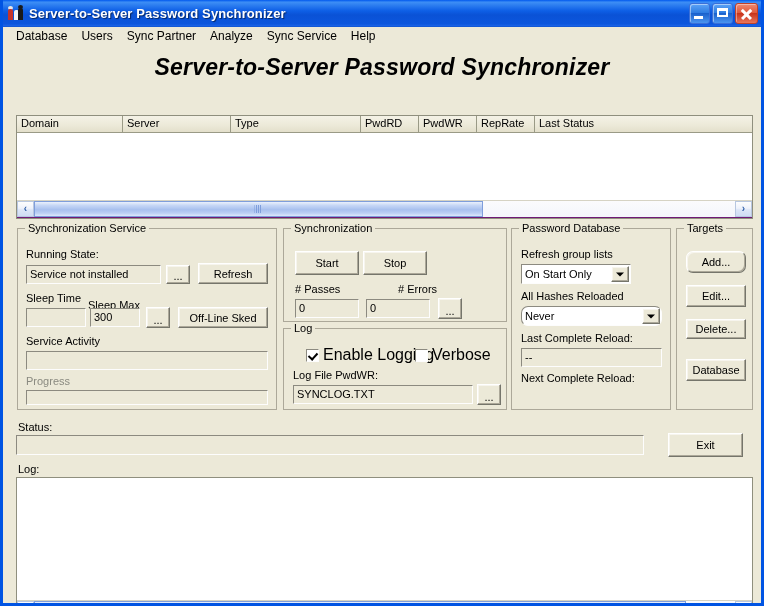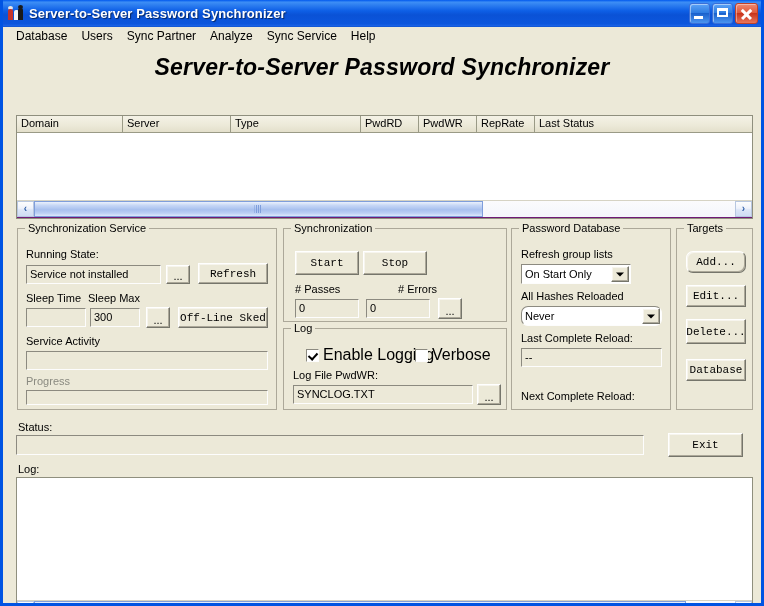--- a/index.html
+++ b/index.html
@@ -260,21 +260,21 @@
     background: #ece9d8;
     border: 1px solid;
     border-color: #ffffff #75756b #75756b #ffffff;
     box-shadow: inset -1px -1px 0 #aca899, inset 1px 1px 0 #f7f5ee;
     font-size: 11px;
     color: #000;
     display: flex;
     align-items: center;
     justify-content: center;
     white-space: nowrap;
-    font-family: Liberation Mono, monospace;
+    font-family: Liberation Sans, sans-serif;
     text-align: right;
   }
   .combo {
     position: absolute;
     box-sizing: border-box;
     background: #fff;
     border: 1px solid;
     border-color: #8c8a80 #fdfdfd #fdfdfd #8c8a80;
     font-size: 11px;
     color: #000;
@@ -432,21 +432,21 @@
 
     <div class="group" style="left:14px; top:201px; width:260px; height:182px;">
       <div class="legend">Synchronization Service</div>
 
       <div class="lbl" style="left:8px; top:19px;">Running State:</div>
       <div class="field" style="left:8px; top:36px; width:135px; height:19px;">Service not installed</div>
       <div class="dots-btn" style="left:148px; top:36px; width:24px; height:19px;">...</div>
       <div class="btn" style="left:180px; top:34px; width:70px; height:21px;">Refresh</div>
 
       <div class="lbl" style="left:8px; top:63px;">Sleep Time</div>
-      <div class="lbl" style="left:70px; top:63px;text-align:center;">Sleep Max</div>
+      <div class="lbl" style="left:70px; top:70px;text-align:center;">Sleep Max</div>
       <div class="field" style="left:8px; top:79px; width:60px; height:19px;"></div>
       <div class="field" style="left:72px; top:79px; width:50px; height:19px; background:#ece9d8;">300</div>
       <div class="dots-btn focused" style="left:128px; top:78px; width:24px; height:21px;">...</div>
       <div class="btn" style="left:160px; top:78px; width:90px; height:21px;">Off-Line Sked</div>
 
       <div class="lbl" style="left:8px; top:106px;">Service Activity</div>
       <div class="field" style="left:8px; top:122px; width:242px; height:19px;"></div>
 
       <div class="lbl" style="left:8px; top:146px; color:#8a8a80;">Progress</div>
       <div class="field" style="left:8px; top:161px; width:242px; height:15px;"></div>
@@ -493,29 +493,29 @@
 
       <div class="lbl" style="left:9px; top:61px;">All Hashes Reloaded</div>
       <div class="combo" style="left:9px; top:77px; width:141px; height:20px;border-radius:7px;">
         <div class="cb-text">Never</div>
         <div class="cb-btn"></div>
       </div>
 
       <div class="lbl" style="left:9px; top:103px;">Last Complete Reload:</div>
       <div class="field" style="left:9px; top:119px; width:141px; height:19px;">--</div>
 
-      <div class="lbl" style="left:9px; top:143px;margin-top:18px;">Next Complete Reload:</div>
+      <div class="lbl" style="left:9px; top:143px;">Next Complete Reload:</div>
     </div>
 
     <div class="group" style="left:673px; top:201px; width:77px; height:182px;">
       <div class="legend">Targets</div>
 
       <div class="btn" style="left:9px; top:22px; width:60px; height:22px;border-radius:7px;">Add...</div>
       <div class="btn" style="left:9px; top:56px; width:60px; height:22px;">Edit...</div>
-      <div class="btn" style="left:9px; top:90px; width:60px; height:25px;">Delete...</div>
+      <div class="btn" style="left:9px; top:90px; width:60px; height:20px;">Delete...</div>
       <div class="btn" style="left:9px; top:130px; width:60px; height:22px;">Database</div>
     </div>
 
     <div class="lbl" style="left:15px; top:394px;">Status:</div>
     <div class="statusbox" style="left:13px; top:408px; width:628px; height:20px;"></div>
     <div class="btn" style="left:665px; top:406px; width:75px; height:24px;">Exit</div>
 
     <div class="lbl" style="left:15px; top:436px;">Log:</div>
 
     <div class="logbox">

